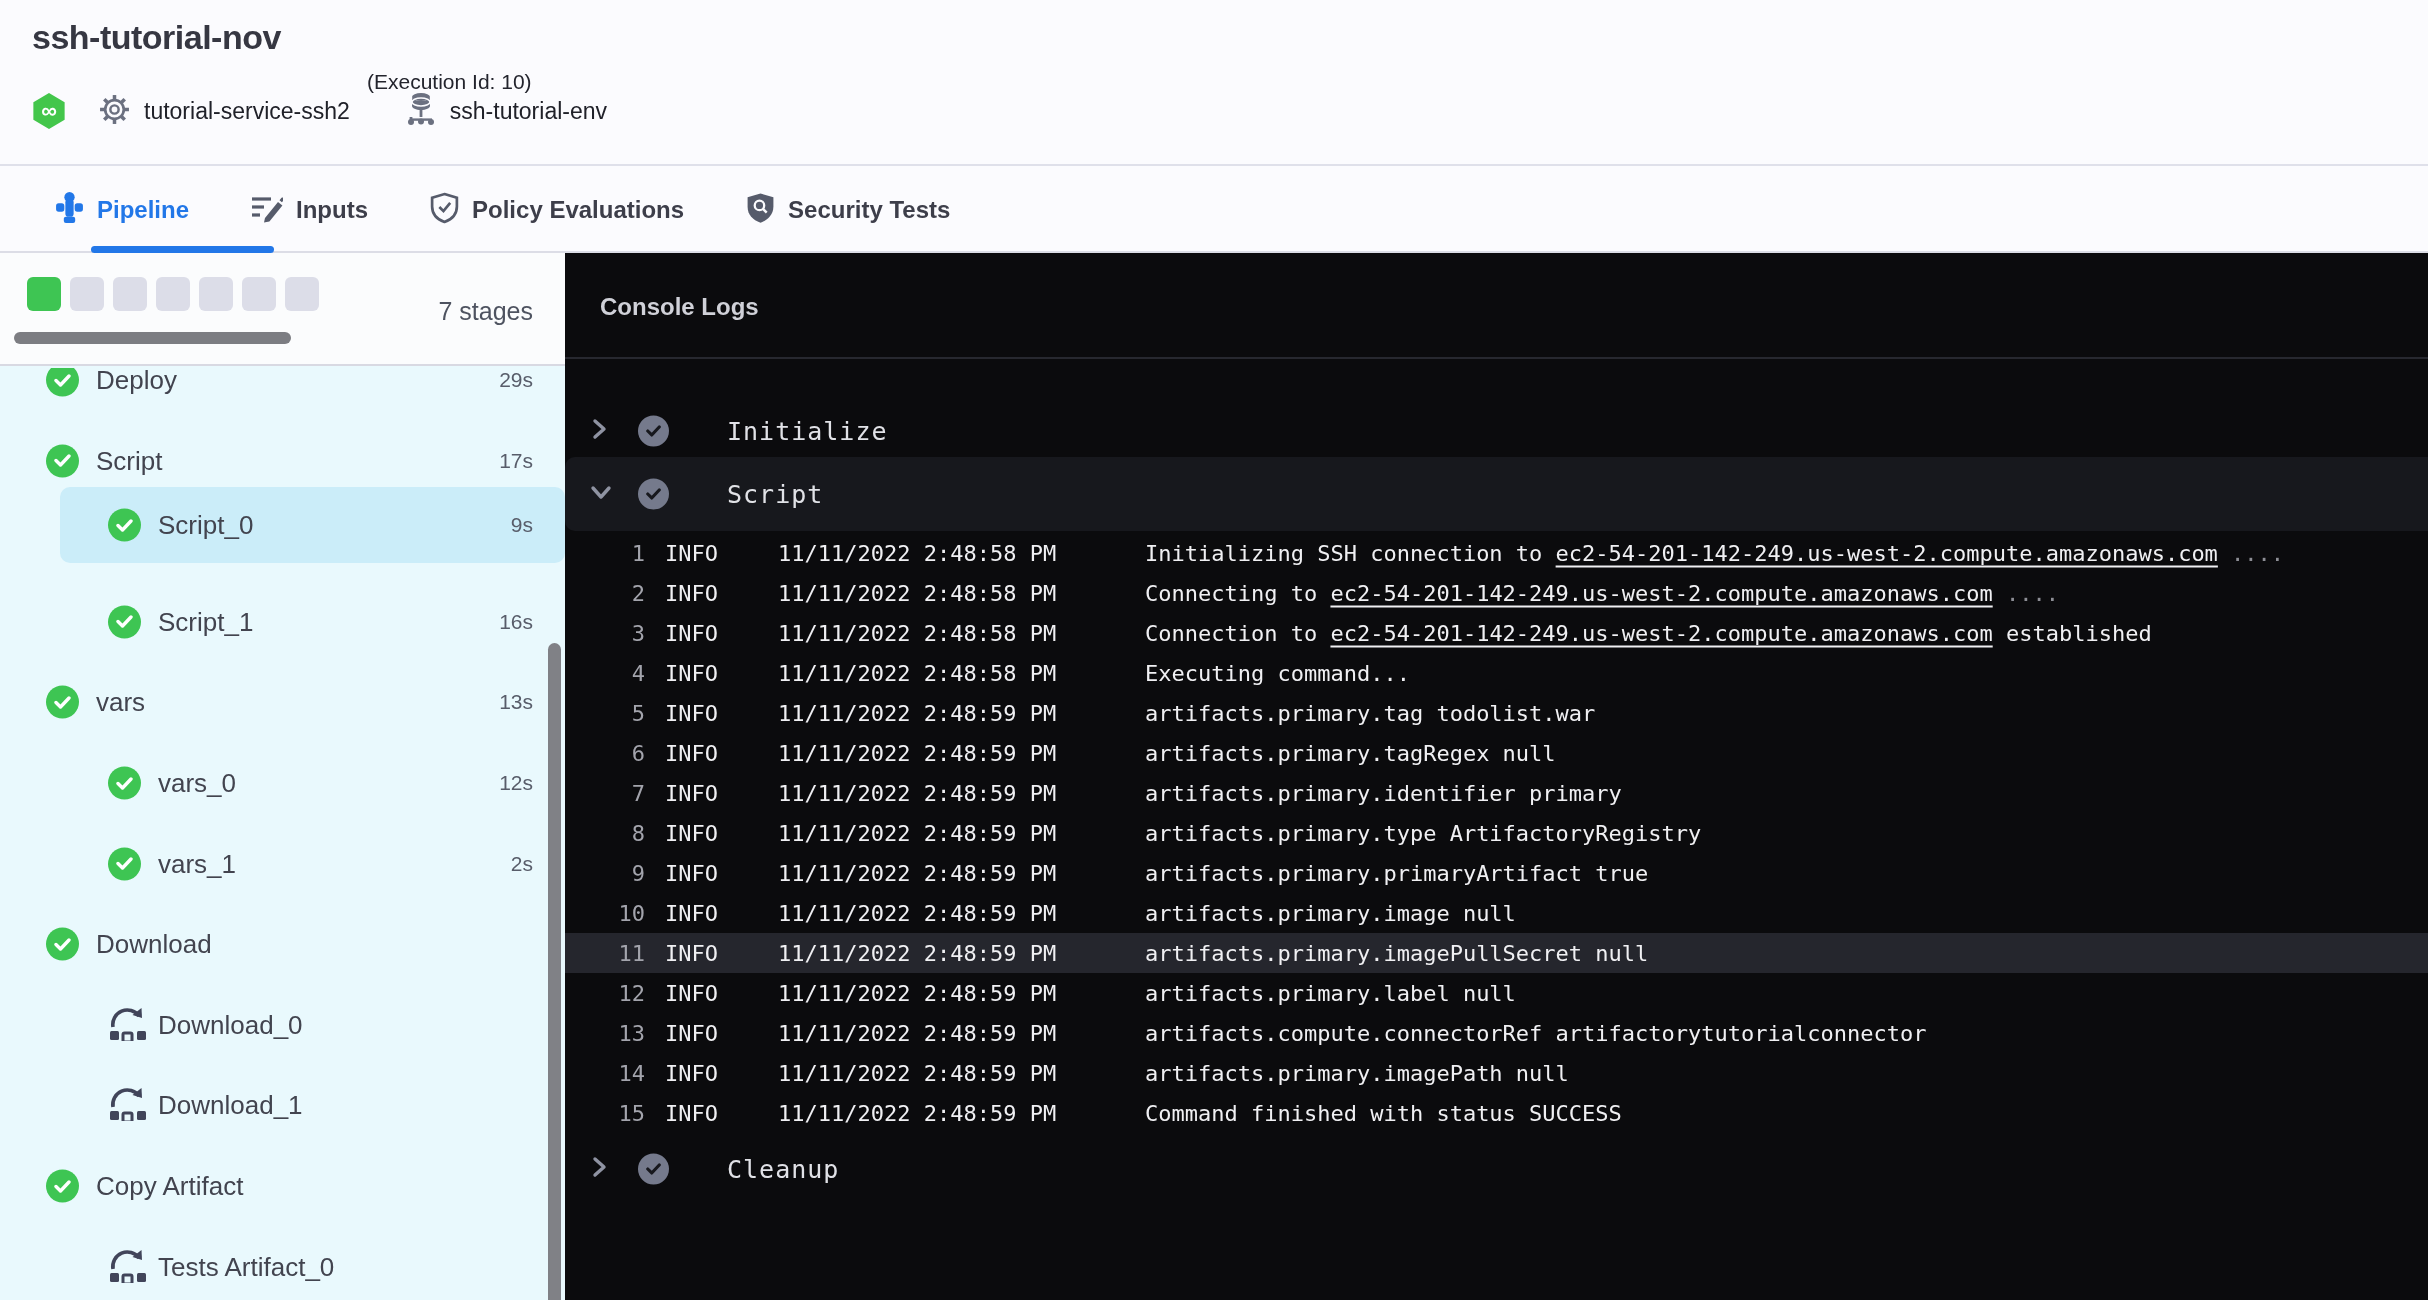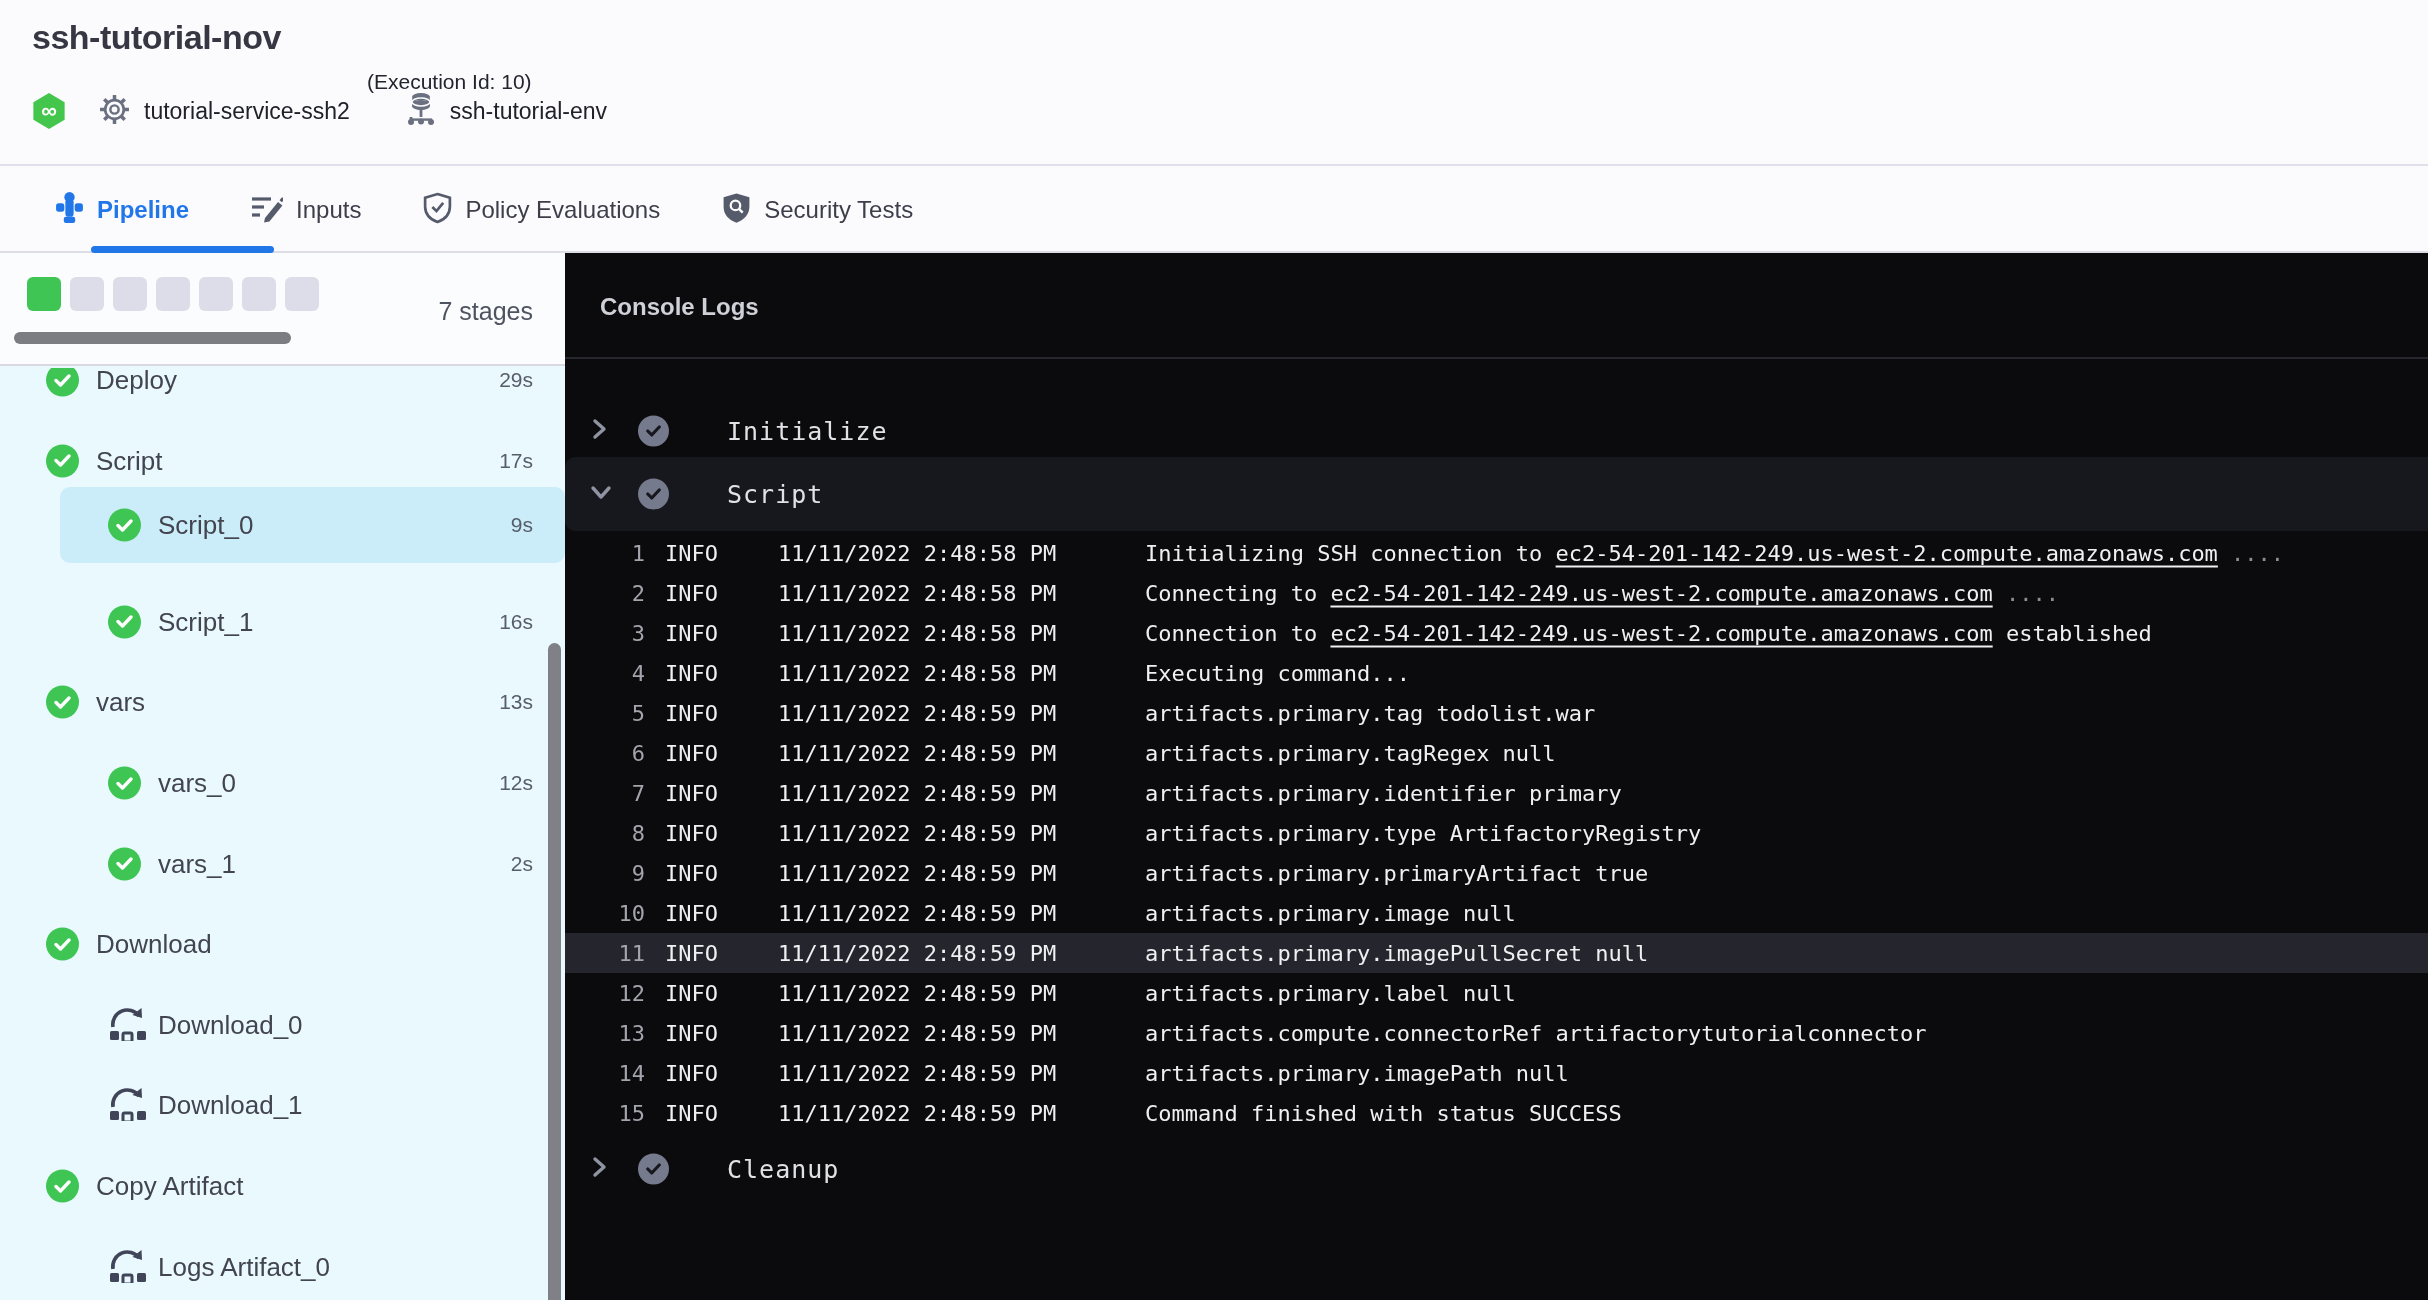--- a/index.html
+++ b/index.html
@@ -14,21 +14,21 @@
   #service-row { position:absolute; left:32px; top:92px; height:38px; display:flex; align-items:center; }
   #harness-badge { width:34px; height:36px; background:#43c64b; clip-path:polygon(50% 0,96% 26%,96% 74%,50% 100%,4% 74%,4% 26%);
                    display:flex; align-items:center; justify-content:center; color:#fff; font-size:22px; font-weight:bold; }
   .hdr-ic { color:#6b7080; }
   #service-row .gap-lg { width:33px; } #service-row .gap-sm { width:14px; } #service-row .gap-xl { width:56px; }
   .hdr-label { font-size:23px; color:#202129; }
 
   
   #tabbar { position:absolute; left:0; top:168px; width:2428px; height:85px; background:#fbfbfe; border-bottom:2px solid #dcdde6; display:flex; align-items:center; padding-left:55px; }
   .tab { display:flex; align-items:center; gap:13px; margin-right:62px; cursor:pointer; position:relative; height:100%;justify-content:space-between; }
-  .tab .tab-label { font-size:24px; color:#3d3e4a; font-weight:400; }
+  .tab .tab-label { font-size:24px; color:#3d3e4a; font-weight:700; }
   .tab.active .tab-label { color:#2277e8; font-weight:bold; }
   #active-underline { position:absolute; left:36px; bottom:-2px; width:183px; height:7px; background:#2277e8; border-radius:4px; }
 
   
   #sidebar { position:absolute; left:0; top:253px; width:565px; height:1047px; background:#e9f9fd; }
   #sidebar-top { position:absolute; left:0; top:0; width:565px; height:113px; background:#fbfcfd; border-bottom:2px solid #d8d9e2; }
   #progress-squares { position:absolute; left:27px; top:24px; display:flex; gap:9px; }
   .pg-square { width:34px; height:34px; border-radius:6px; background:#dcdde8; }
   .pg-square.done { background:#3ec553; }
   #hscrollbar { position:absolute; left:14px; top:79px; width:277px; height:12px; background:#7c7d82; border-radius:6px; }
@@ -287,21 +287,21 @@
           <div class="stage-label">Copy Artifact</div>
         </div>
         <div class="stage-row lvl1" style="top: 858.6px;">
           <span class="stage-icon"><svg width="41" height="36" viewBox="0 0 41 36">
               <path d="M5 22 A 14.5 14.5 0 0 1 31 11" fill="none" stroke="#41455a" stroke-width="3.6"></path>
               <path d="M33.5 3 L34 13 L24.5 10 Z" fill="#41455a"></path>
               <rect x="2" y="26" width="9" height="9" rx="1.5" fill="#41455a"></rect>
               <rect x="15" y="28" width="9" height="9" rx="1.5" fill="none" stroke="#41455a" stroke-width="3"></rect>
               <rect x="29" y="26" width="9" height="9" rx="1.5" fill="#41455a"></rect>
             </svg></span>
-          <div class="stage-label">Logs Artifact_0</div>
+          <div class="stage-label">Tests Artifact_0</div>
         </div>
       </div>
     <div id="vscrollbar"></div>
   </div>
 
   <div id="console">
     <div id="console-title">Console Logs</div>
     <div id="console-divider"></div>
     <div id="console-body">
         <div class="log-section" style="top: 155px;">

